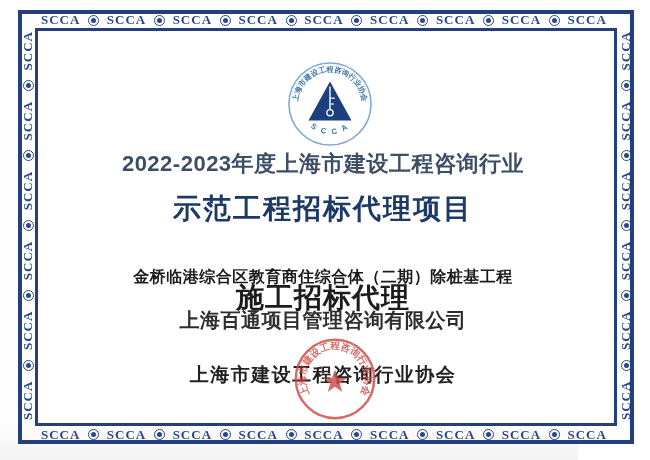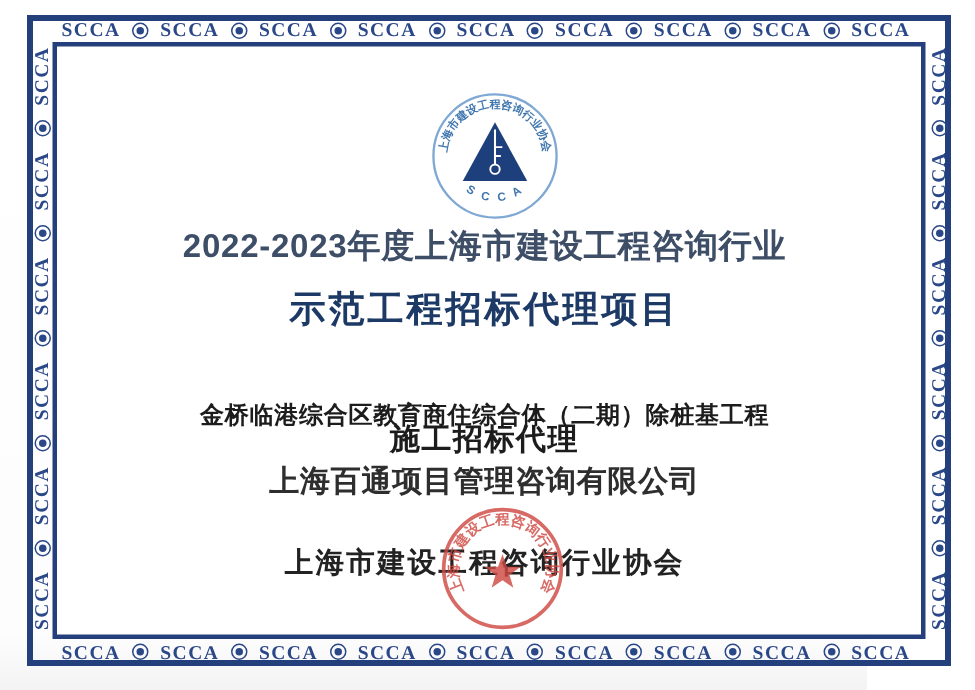--- a/index.html
+++ b/index.html
@@ -50,29 +50,29 @@
   
   .content{position:absolute;left:38px;top:31px;width:570px;height:386px;text-align:center;}
   .logo{position:absolute;left:249px;top:30px;width:86px;height:86px;}
   .title1{
     position:absolute;left:0;top:118px;width:570px;
     font-size:22px;font-weight:700;color:#3e4e67;letter-spacing:0.5px;
   }
   .title2{
     position:absolute;left:0;top:159px;width:570px;
     font-family:Liberation Serif, serif;
-    font-size:24px;font-weight:700;color:#1d3a66;letter-spacing:2px;
+    font-size:28px;font-weight:700;color:#1d3a66;letter-spacing:2px;
   }
   .proj1{
     position:absolute;left:0;top:236px;width:570px;
     font-size:16px;font-weight:700;color:#1c1c1c;letter-spacing:0.5px;
   }
   .proj2{
     position:absolute;left:0;top:248px;width:570px;
-    font-size:20px;font-weight:700;color:#1c1c1c;letter-spacing:1px;
+    font-size:28px;font-weight:700;color:#1c1c1c;letter-spacing:1px;
   }
   .company{
     position:absolute;left:0;top:276px;width:570px;
     font-size:20px;font-weight:700;color:#2e2e2e;letter-spacing:0.5px;
   }
   .issuer{
     position:absolute;left:0;top:331px;width:570px;
     font-size:19px;font-weight:600;color:#222;letter-spacing:1.5px;
   }
   .date{

